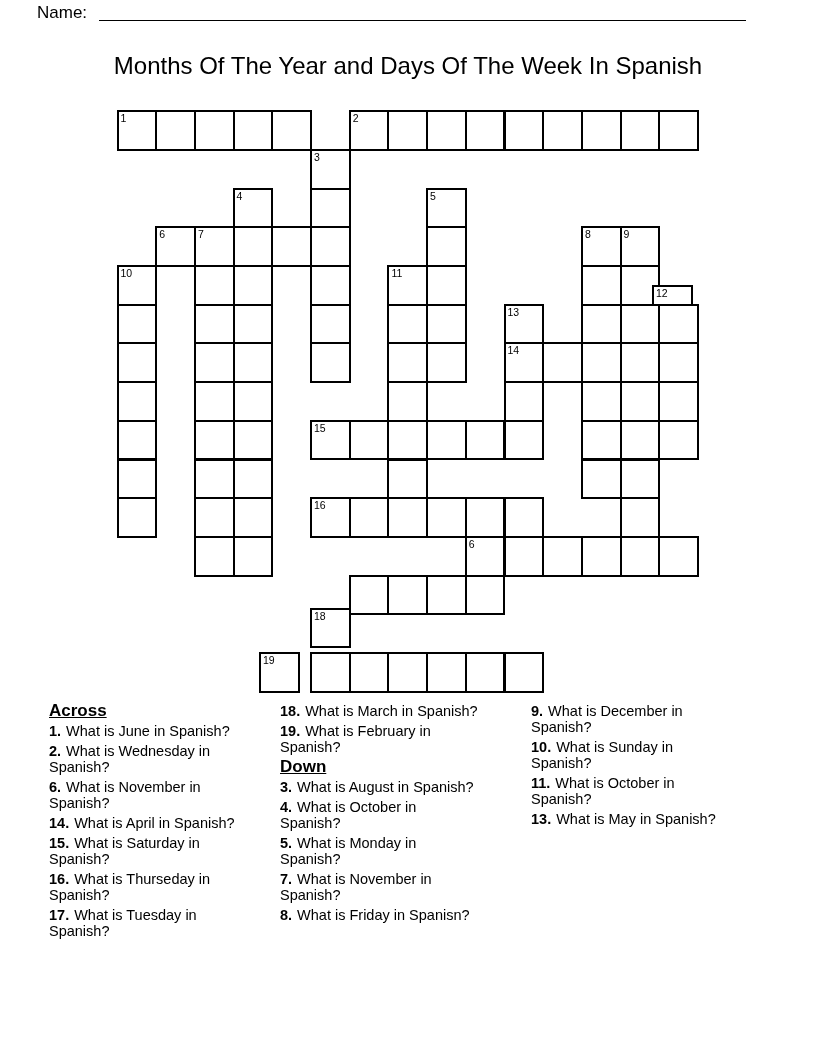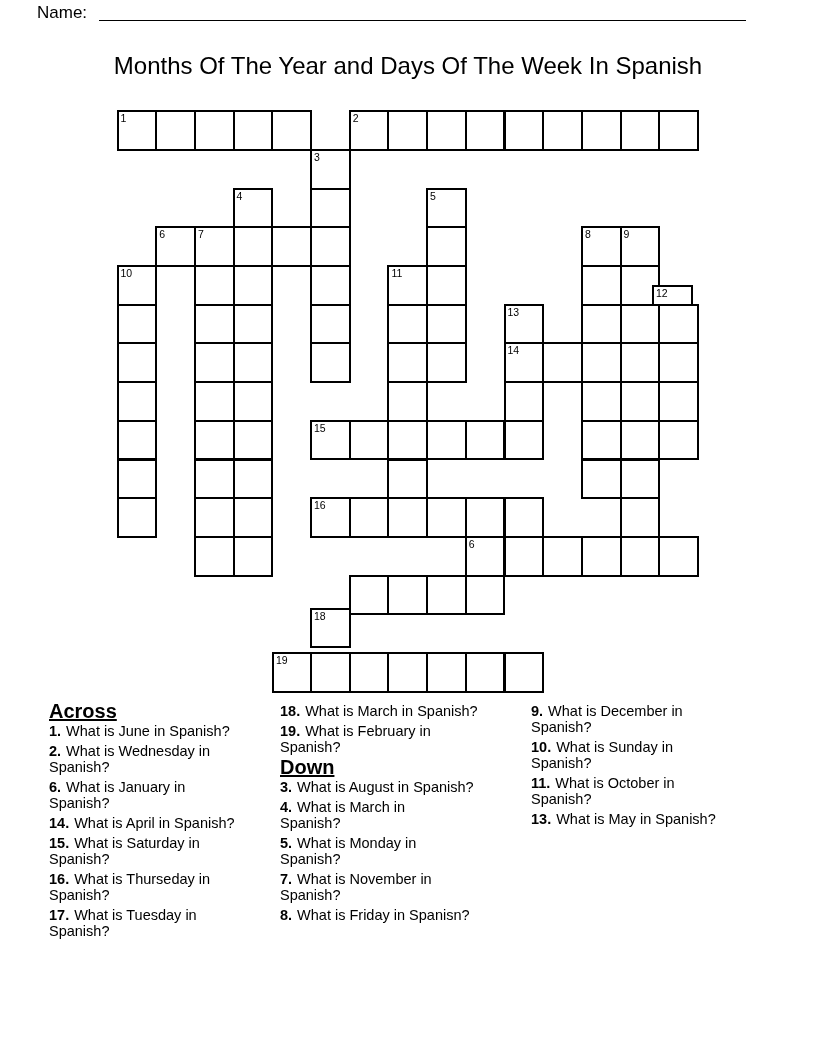--- a/index.html
+++ b/index.html
@@ -77,21 +77,21 @@
     width: 232px;
     padding-top: 2px;
     font-size: 14.5px;
     line-height: 16px;
   }
   .clue-col-0 { left: 49px; }
   .clue-col-1 { left: 280px; }
   .clue-col-2 { left: 531px; }
   .clue-header {
     font-weight: bold;
-    font-size: 20px;
+    font-size: 17px;
     text-decoration: underline;
     margin-bottom: 4px;
   }
   .clue-item {
     margin-bottom: 4px;
   }
   .cnum {
     font-weight: bold;
     margin-right: 5px;
   }
@@ -244,54 +244,54 @@
       <div class="cell" style="left: 580.9px; top: 535.9px;"></div>
       <div class="cell" style="left: 619.6px; top: 535.9px;"></div>
       <div class="cell" style="left: 658.3px; top: 535.9px;"></div>
       <div class="cell" style="left: 310px; top: 574.6px; margin-top: 33px;">
         <span class="cellnum">18</span>
       </div>
       <div class="cell" style="left: 348.7px; top: 574.6px;"></div>
       <div class="cell" style="left: 387.4px; top: 574.6px;"></div>
       <div class="cell" style="left: 426.1px; top: 574.6px;"></div>
       <div class="cell" style="left: 464.8px; top: 574.6px;"></div>
-      <div class="cell" style="left: 272px; top: 652px; padding-left: 16px;">
+      <div class="cell" style="left: 259px; top: 652px; padding-left: 16px;">
         <span class="cellnum">19</span>
       </div>
       <div class="cell" style="left: 310px; top: 652px;"></div>
       <div class="cell" style="left: 348.7px; top: 652px;"></div>
       <div class="cell" style="left: 387.4px; top: 652px;"></div>
       <div class="cell" style="left: 426.1px; top: 652px;"></div>
       <div class="cell" style="left: 464.8px; top: 652px;"></div>
       <div class="cell" style="left: 503.5px; top: 652px;"></div>
     </div>
 
   <div>
     <div class="clue-col clue-col-0" id="clue-col-0">
         <div class="clue-header">Across</div>
         <div class="clue-item"><span class="cnum">1.</span><span class="ctext">What is June in Spanish?</span></div>
         <div class="clue-item"><span class="cnum">2.</span><span class="ctext">What is Wednesday in
 Spanish?</span></div>
-        <div class="clue-item"><span class="cnum">6.</span><span class="ctext">What is January in
+        <div class="clue-item"><span class="cnum">6.</span><span class="ctext">What is November in
 Spanish?</span></div>
         <div class="clue-item"><span class="cnum">14.</span><span class="ctext">What is April in Spanish?</span></div>
         <div class="clue-item"><span class="cnum">15.</span><span class="ctext">What is Saturday in
 Spanish?</span></div>
         <div class="clue-item"><span class="cnum">16.</span><span class="ctext">What is Thurseday in
 Spanish?</span></div>
         <div class="clue-item"><span class="cnum">17.</span><span class="ctext">What is Tuesday in
 Spanish?</span></div>
       </div>
     <div class="clue-col clue-col-1" id="clue-col-1">
         <div class="clue-item"><span class="cnum">18.</span><span class="ctext">What is March in Spanish?</span></div>
         <div class="clue-item"><span class="cnum">19.</span><span class="ctext">What is February in
 Spanish?</span></div>
         <div class="clue-header">Down</div>
         <div class="clue-item"><span class="cnum">3.</span><span class="ctext">What is August in Spanish?</span></div>
-        <div class="clue-item"><span class="cnum">4.</span><span class="ctext">What is March in
+        <div class="clue-item"><span class="cnum">4.</span><span class="ctext">What is October in
 Spanish?</span></div>
         <div class="clue-item"><span class="cnum">5.</span><span class="ctext">What is Monday in
 Spanish?</span></div>
         <div class="clue-item"><span class="cnum">7.</span><span class="ctext">What is November in
 Spanish?</span></div>
         <div class="clue-item"><span class="cnum">8.</span><span class="ctext">What is Friday in Spanisn?</span></div>
       </div>
     <div class="clue-col clue-col-2" id="clue-col-2">
         <div class="clue-item"><span class="cnum">9.</span><span class="ctext">What is December in
 Spanish?</span></div>

